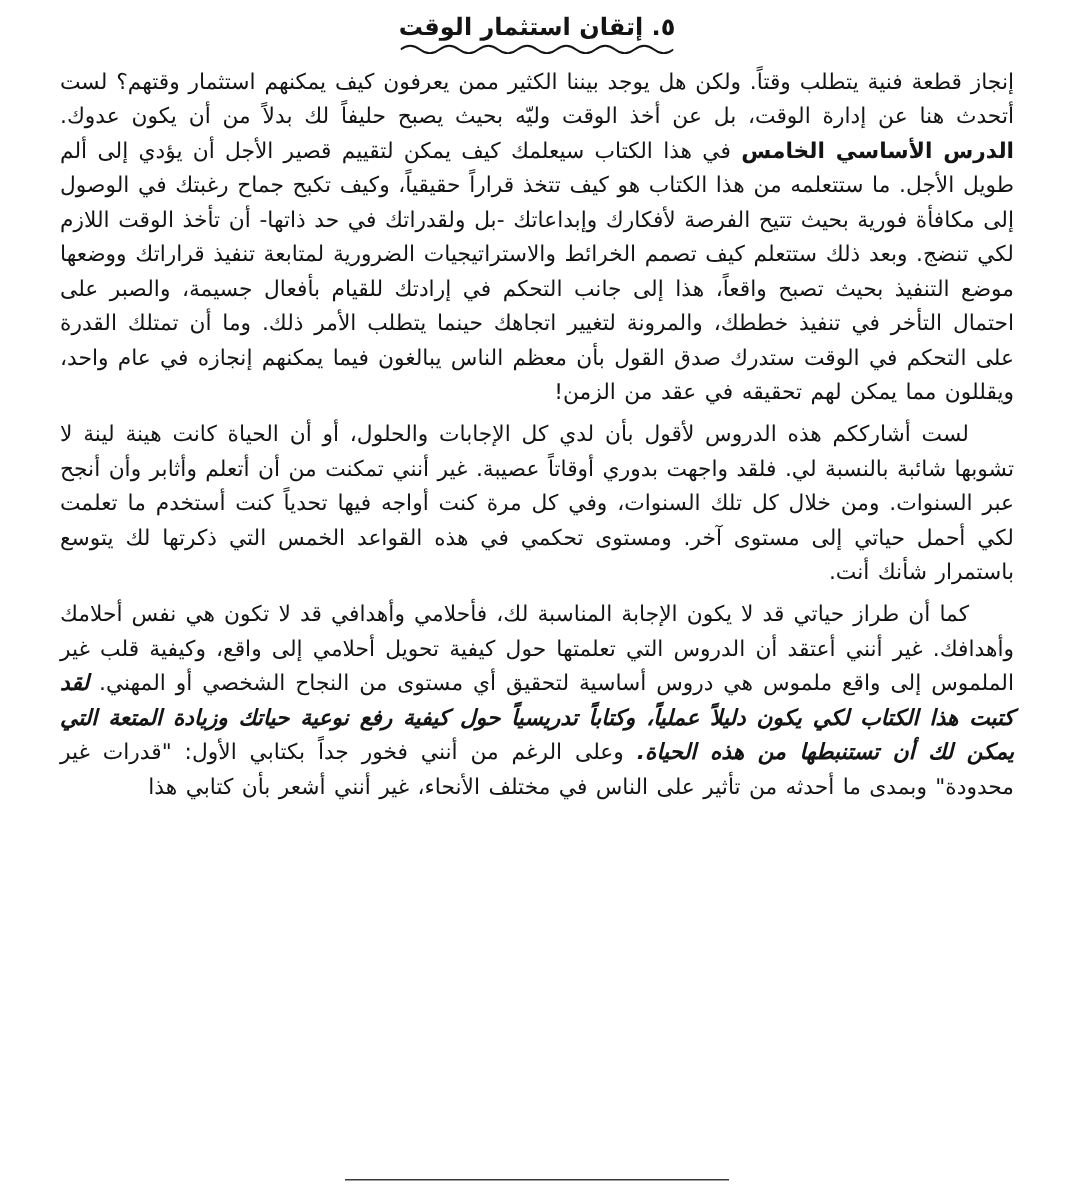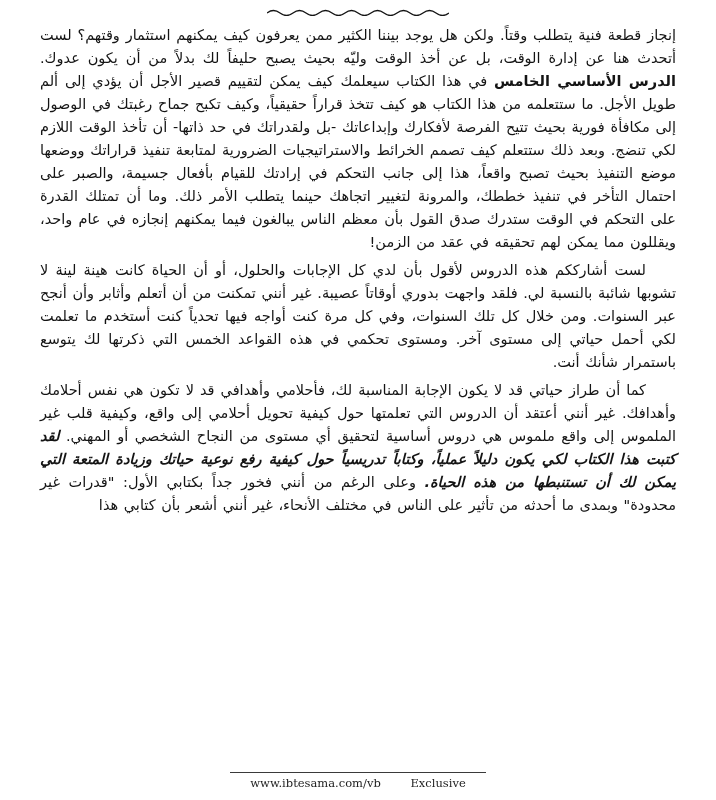--- a/index.html
+++ b/index.html
@@ -72,34 +72,31 @@
     font-family: "DejaVu Serif", serif;
   }
   .footer-text .footer-url { margin-right: 26px; }
 </style>
 </head>
 <body>
 
 <div class="page">
 
   <div class="title-wrap">
+    <span class="title">٥. إتقان استثمار الوقت</span>
     <svg class="title-underline" width="182" height="8" viewBox="0 0 182 8" xmlns="http://www.w3.org/2000/svg">
       <path d="M0 5 Q 6.5 0 13 5 T 26 5 T 39 5 T 52 5 T 65 5 T 78 5 T 91 5 T 104 5 T 117 5 T 130 5 T 143 5 T 156 5 T 169 5 T 182 5" stroke="#141414" stroke-width="1.3" fill="none"></path>
     </svg>
   </div>
 
   <div class="body-text">
     <p><span>إنجاز قطعة فنية يتطلب وقتاً. ولكن هل يوجد بيننا الكثير ممن يعرفون كيف يمكنهم استثمار وقتهم؟ لست أتحدث هنا عن إدارة الوقت، بل عن أخذ الوقت وليّه بحيث يصبح حليفاً لك بدلاً من أن يكون عدوك. </span><span class="run-bold">الدرس الأساسي الخامس</span><span> في هذا الكتاب سيعلمك كيف يمكن لتقييم قصير الأجل أن يؤدي إلى ألم طويل الأجل. ما ستتعلمه من هذا الكتاب هو كيف تتخذ قراراً حقيقياً، وكيف تكبح جماح رغبتك في الوصول إلى مكافأة فورية بحيث تتيح الفرصة لأفكارك وإبداعاتك -بل ولقدراتك في حد ذاتها- أن تأخذ الوقت اللازم لكي تنضج. وبعد ذلك ستتعلم كيف تصمم الخرائط والاستراتيجيات الضرورية لمتابعة تنفيذ قراراتك ووضعها موضع التنفيذ بحيث تصبح واقعاً، هذا إلى جانب التحكم في إرادتك للقيام بأفعال جسيمة، والصبر على احتمال التأخر في تنفيذ خططك، والمرونة لتغيير اتجاهك حينما يتطلب الأمر ذلك. وما أن تمتلك القدرة على التحكم في الوقت ستدرك صدق القول بأن معظم الناس يبالغون فيما يمكنهم إنجازه في عام واحد، ويقللون مما يمكن لهم تحقيقه في عقد من الزمن!</span></p>
 
     <p class="indented"><span>لست أشارككم هذه الدروس لأقول بأن لدي كل الإجابات والحلول، أو أن الحياة كانت هينة لينة لا تشوبها شائبة بالنسبة لي. فلقد واجهت بدوري أوقاتاً عصيبة. غير أنني تمكنت من أن أتعلم وأثابر وأن أنجح عبر السنوات. ومن خلال كل تلك السنوات، وفي كل مرة كنت أواجه فيها تحدياً كنت أستخدم ما تعلمت لكي أحمل حياتي إلى مستوى آخر. ومستوى تحكمي في هذه القواعد الخمس التي ذكرتها لك يتوسع باستمرار شأنك أنت.</span></p>
 
     <p class="indented"><span>كما أن طراز حياتي قد لا يكون الإجابة المناسبة لك، فأحلامي وأهدافي قد لا تكون هي نفس أحلامك وأهدافك. غير أنني أعتقد أن الدروس التي تعلمتها حول كيفية تحويل أحلامي إلى واقع، وكيفية قلب غير الملموس إلى واقع ملموس هي دروس أساسية لتحقيق أي مستوى من النجاح الشخصي أو المهني. </span><span class="run-bold-italic">لقد كتبت هذا الكتاب لكي يكون دليلاً عملياً، وكتاباً تدريسياً حول كيفية رفع نوعية حياتك وزيادة المتعة التي يمكن لك أن تستنبطها من هذه الحياة.</span><span> وعلى الرغم من أنني فخور جداً بكتابي الأول: "قدرات غير محدودة" وبمدى ما أحدثه من تأثير على الناس في مختلف الأنحاء، غير أنني أشعر بأن كتابي هذا</span></p>
   </div>
 
   <div class="footer">
     <div class="footer-line"></div>
-    <div class="footer-text">
-      <span class="footer-url">www.ibtesama.com/vb</span>
-      <span class="footer-label">Exclusive</span>
-    </div>
   </div>
 
 </div>
 
 </body></html>

